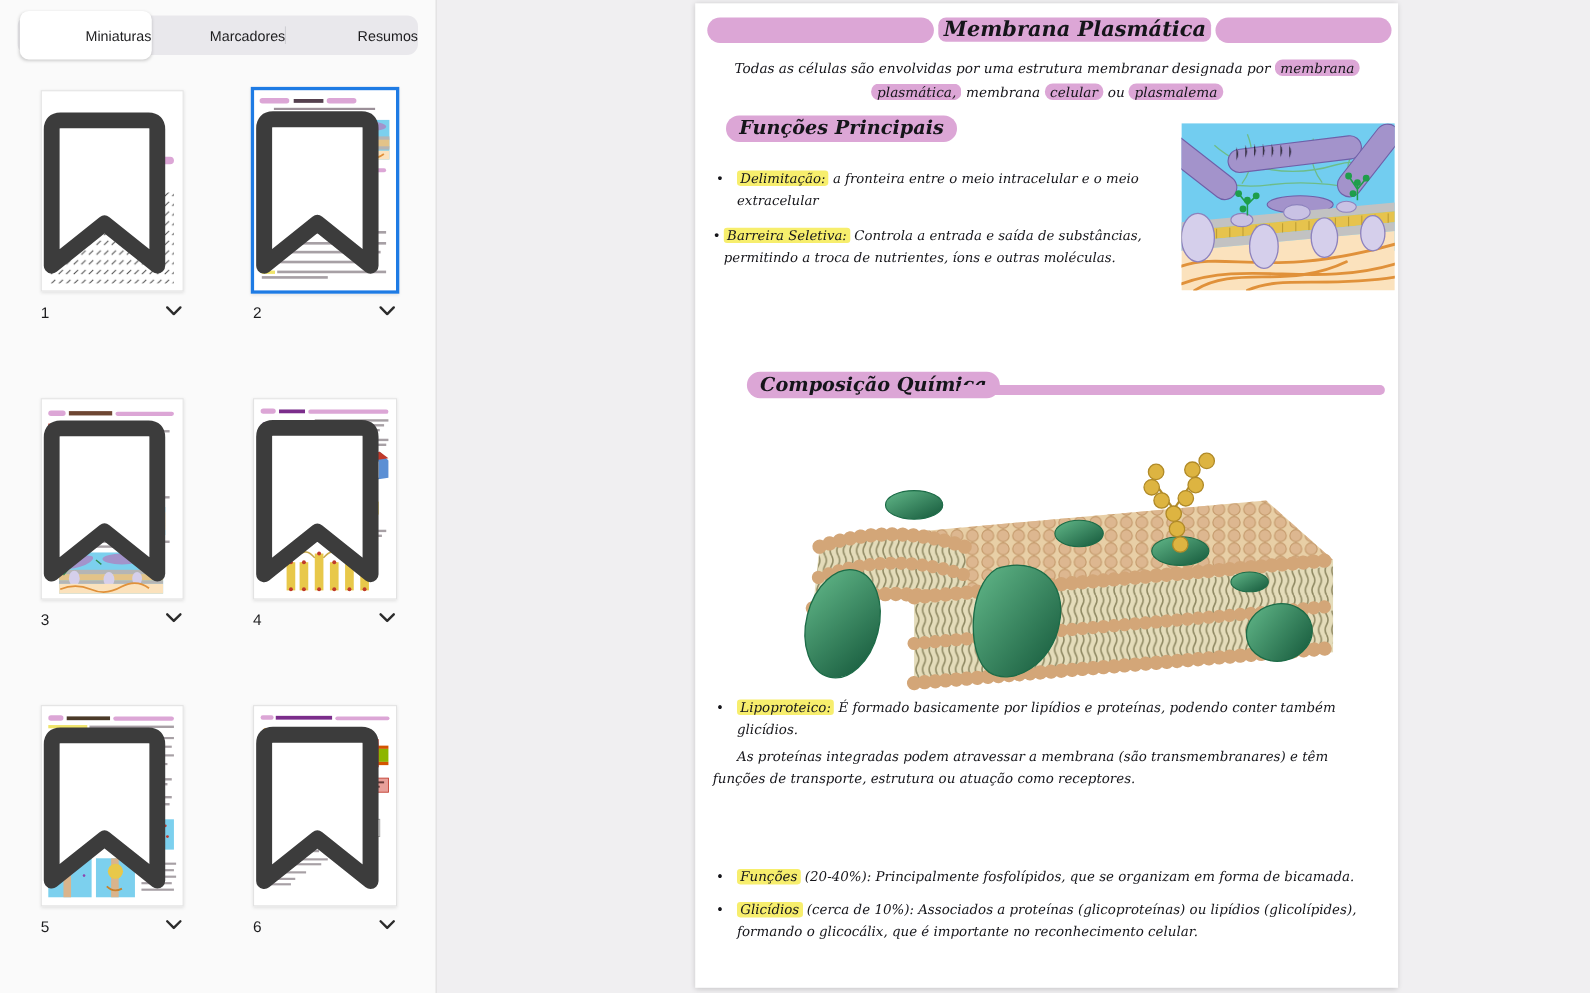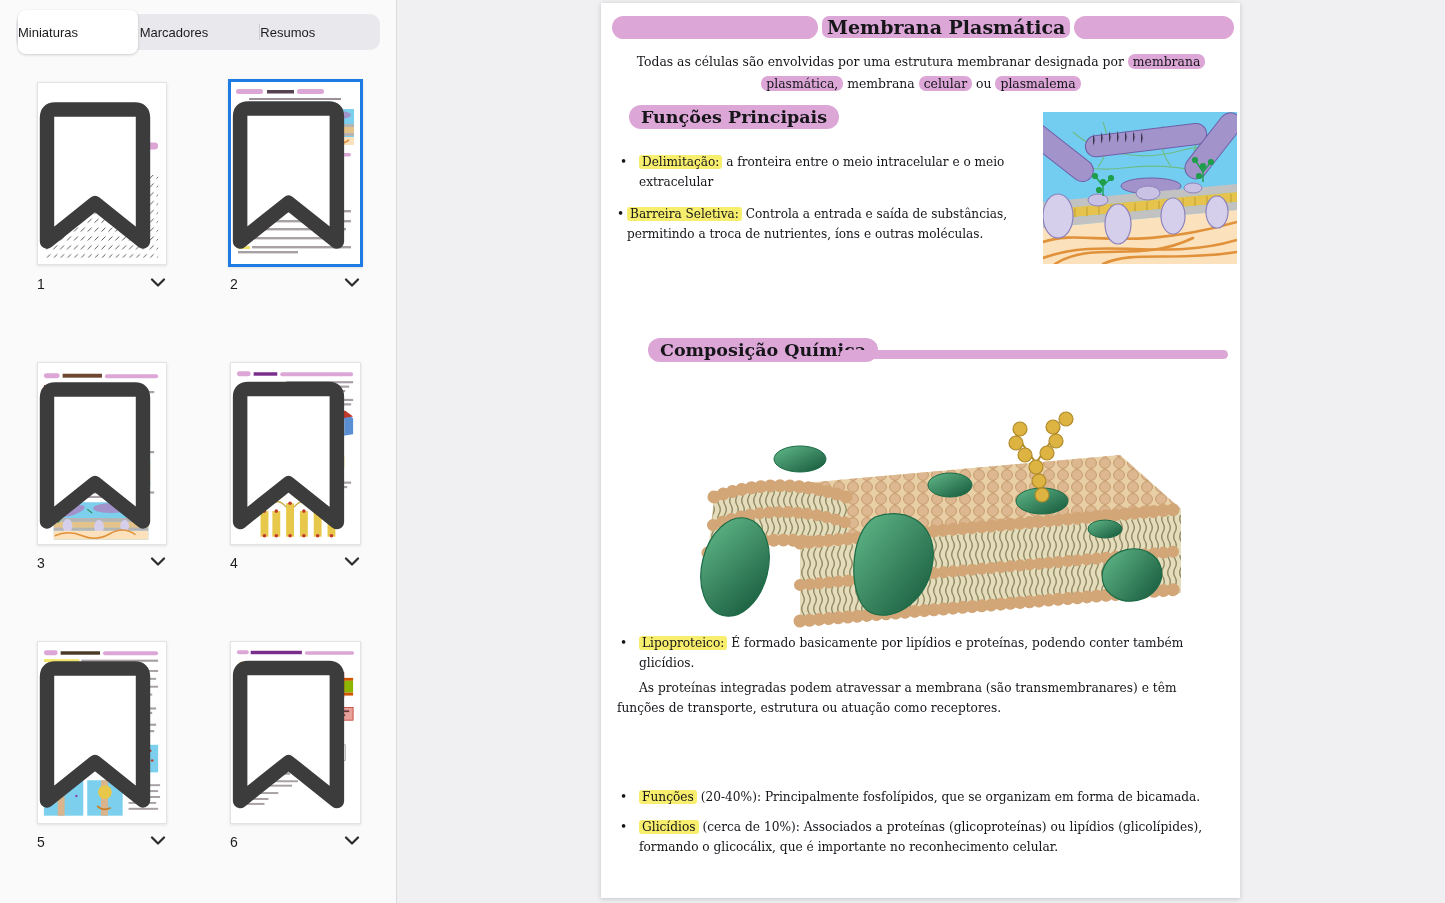--- a/index.html
+++ b/index.html
@@ -5,32 +5,32 @@
   html,body{margin:0;padding:0;}
   body{
     width:1445px;height:903px;overflow:hidden;position:relative;
     background:#f0eff1;
     font-family:"Liberation Sans", sans-serif;
     -webkit-font-smoothing:antialiased;
   }
   
   #sidebar{position:absolute;left:0;top:0;width:396px;height:903px;background:#fafafa;border-right:1px solid #dcdcdc;}
   .tabbar{position:absolute;left:16px;top:14px;width:364px;height:36px;background:#e9e8ec;border-radius:10px;display:flex;align-items:center;padding:0;box-sizing:border-box;}
-  .tab{flex:1;height:44px;margin:2px 0;display:flex;align-items:center;justify-content:flex-start;font-size:13px;color:#1c1c1e;border-radius:8px;cursor:default;position:relative;}
+  .tab{flex:1;height:44px;margin:2px 0;display:flex;align-items:center;justify-content:flex-end;font-size:13px;color:#1c1c1e;border-radius:8px;cursor:default;position:relative;}
   .tab.active{background:#ffffff;box-shadow:0 1px 3px rgba(0,0,0,.18);margin:2px;font-weight:500;}
   .tabsep{width:1px;height:16px;background:#cfcfd3;}
   .thumb{position:absolute;background:#ffffff;border:1px solid #e3e3e3;box-shadow:0 1px 3px rgba(0,0,0,.10);box-sizing:border-box;}
   .thumb.selected{border:3px solid #1e7be4;}
   .thumb svg{display:block;width:100%;height:100%;}
   .bm{position:absolute;top:4px;right:7px;width:16px;height:20px;}
   .pagenum{position:absolute;font-size:14px;color:#1d1d1f;}
   .chev{position:absolute;width:16px;height:9px;}
   
   #page{position:absolute;left:601px;top:3px;width:639px;height:895px;background:#ffffff;box-shadow:0 1px 5px rgba(0,0,0,.18);}
-  .doc{font-family:"DejaVu Serif", serif;color:#15151a;}
+  .doc{font-family:"DejaVu Serif", serif;font-style:italic;color:#15151a;margin-left:31px;}
   .hl-pink{background:#dca6d6;border-radius:7px;padding:0 5px;box-decoration-break:clone;-webkit-box-decoration-break:clone;}
   .hl-yellow{background:#f7ee6d;border-radius:3px;padding:0 3px;box-decoration-break:clone;-webkit-box-decoration-break:clone;}
   .pinkbar{background:#dca6d6;border-radius:12px;height:23px;}
   #doc-header{position:absolute;left:11px;top:12px;width:622px;height:24px;display:flex;align-items:center;}
   #doc-title{font-size:19px;font-weight:bold;white-space:nowrap;margin:0 4px;line-height:23px;}
   #intro{position:absolute;left:20px;top:48px;width:600px;text-align:center;font-size:12.4px;line-height:1.8;}
   #funcoes-heading{position:absolute;left:28px;top:104px;font-size:17.5px;font-weight:bold;}
   #funcoes-heading span{border-radius:12px;padding:2px 12px;}
   #funcoes-body{position:absolute;left:16px;top:150px;width:425px;font-size:12.1px;line-height:1.62;}
   .fbullet{position:relative;margin-bottom:13px;}

